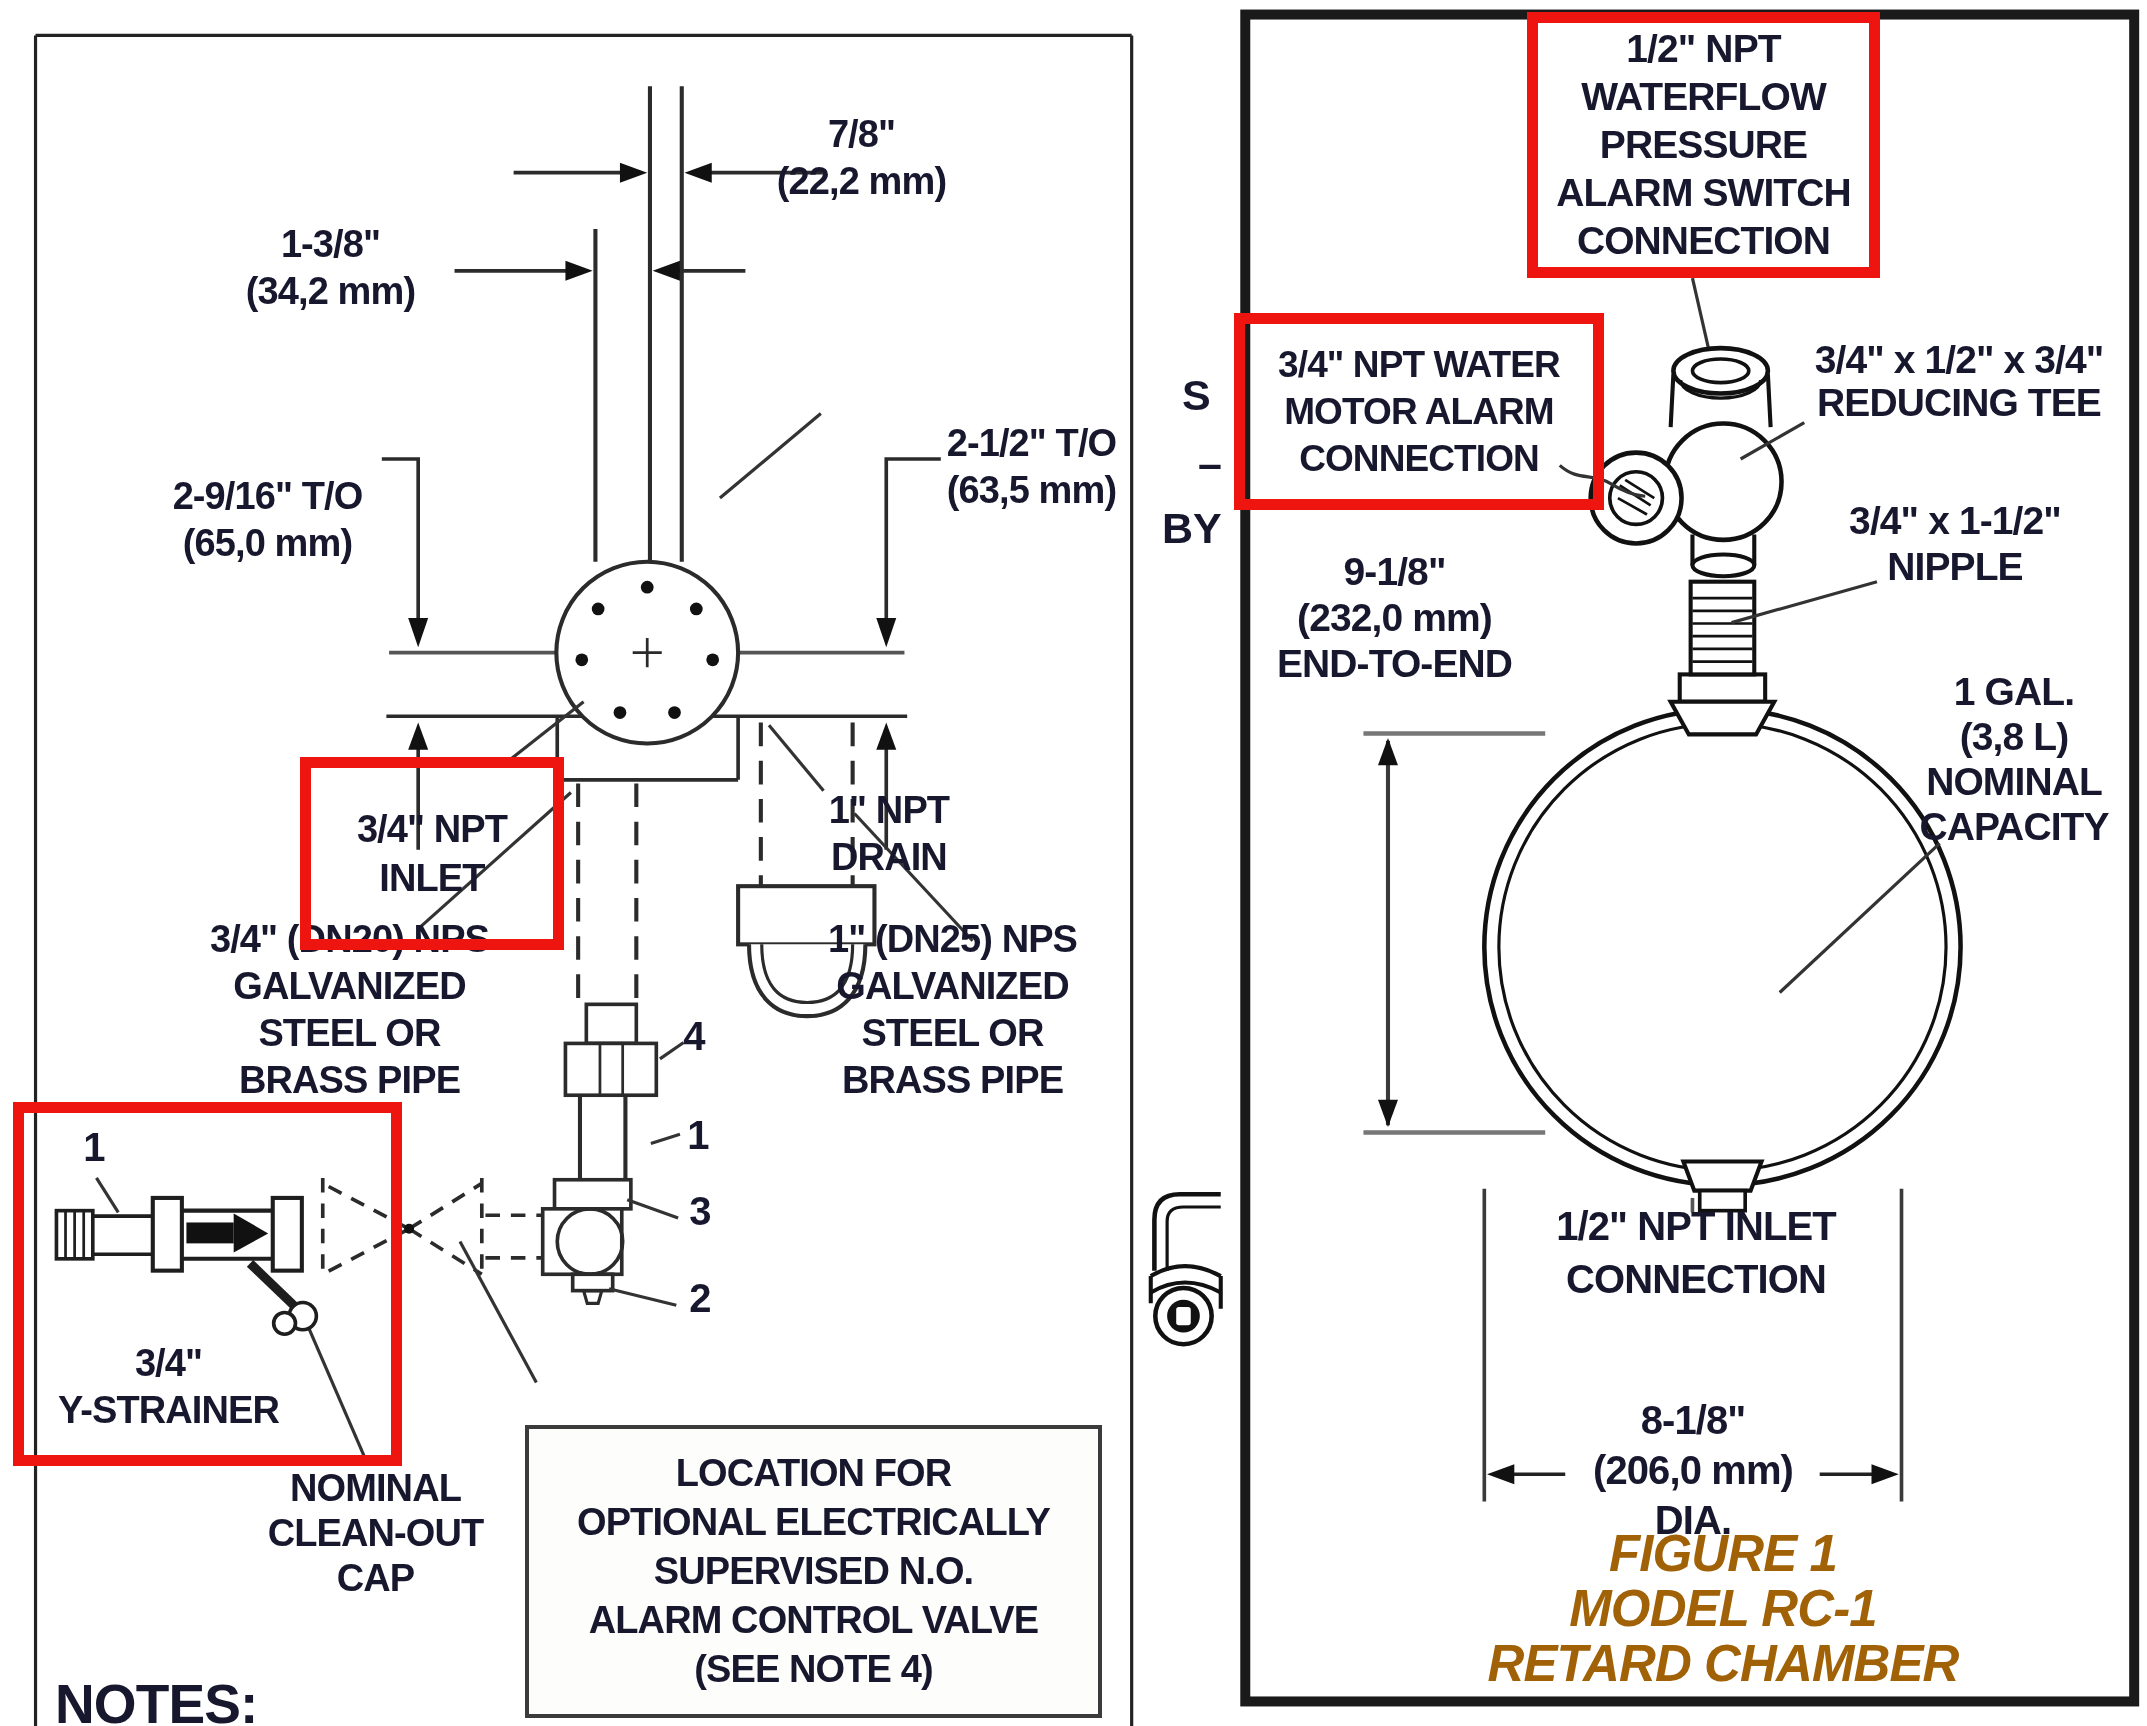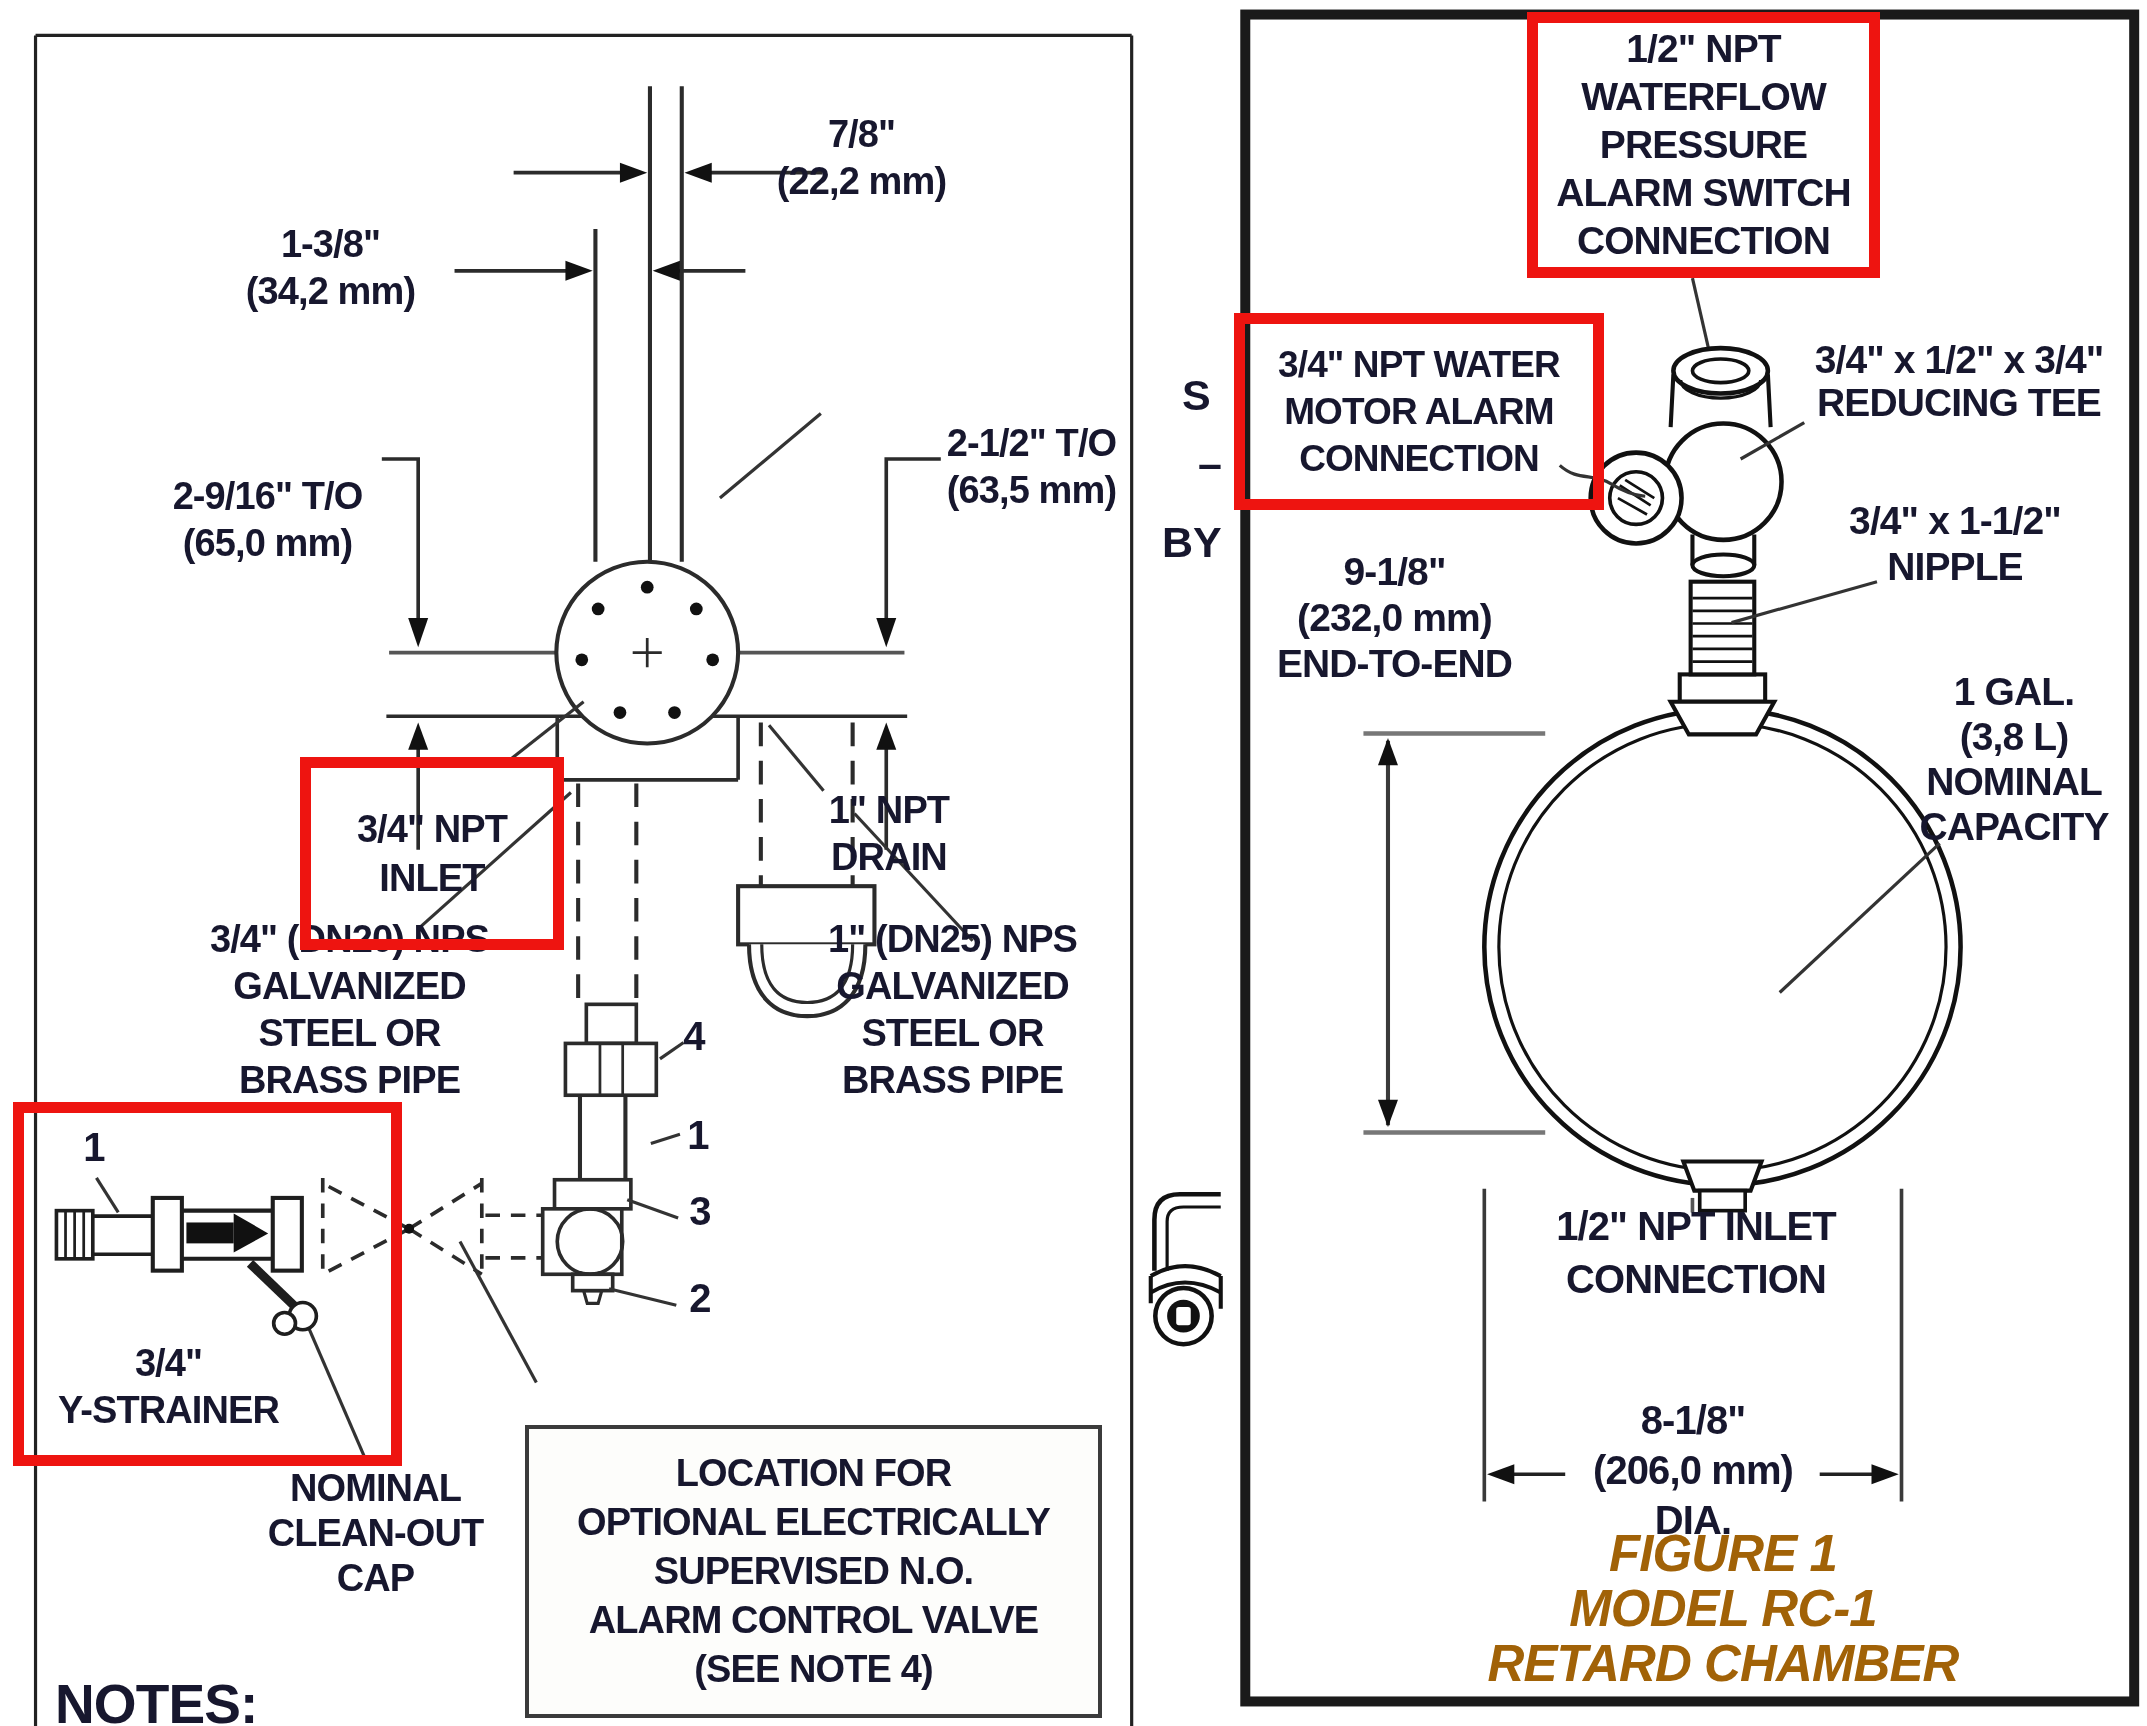--- a/index.html
+++ b/index.html
@@ -259,16 +259,16 @@
 CONNECTION</div>
   <div class="lbl f44" style="left:1571px;top:1395px;width:244px;">8-1/8"
 (206,0 mm)
 DIA.</div>
   <div class="lbl caption" style="left:1464px;top:1526px;width:518px;">FIGURE 1
 MODEL RC-1
 RETARD CHAMBER</div>
 
   <div class="frag" style="left:1182px;top:371px;">S</div>
   <div class="frag" style="left:1198px;top:439px;">–</div>
-  <div class="frag" style="left:1162px;top:518px;">BY</div>
+  <div class="frag" style="left:1162px;top:504px;">BY</div>
 
 </div>
 
 
 </body></html>

